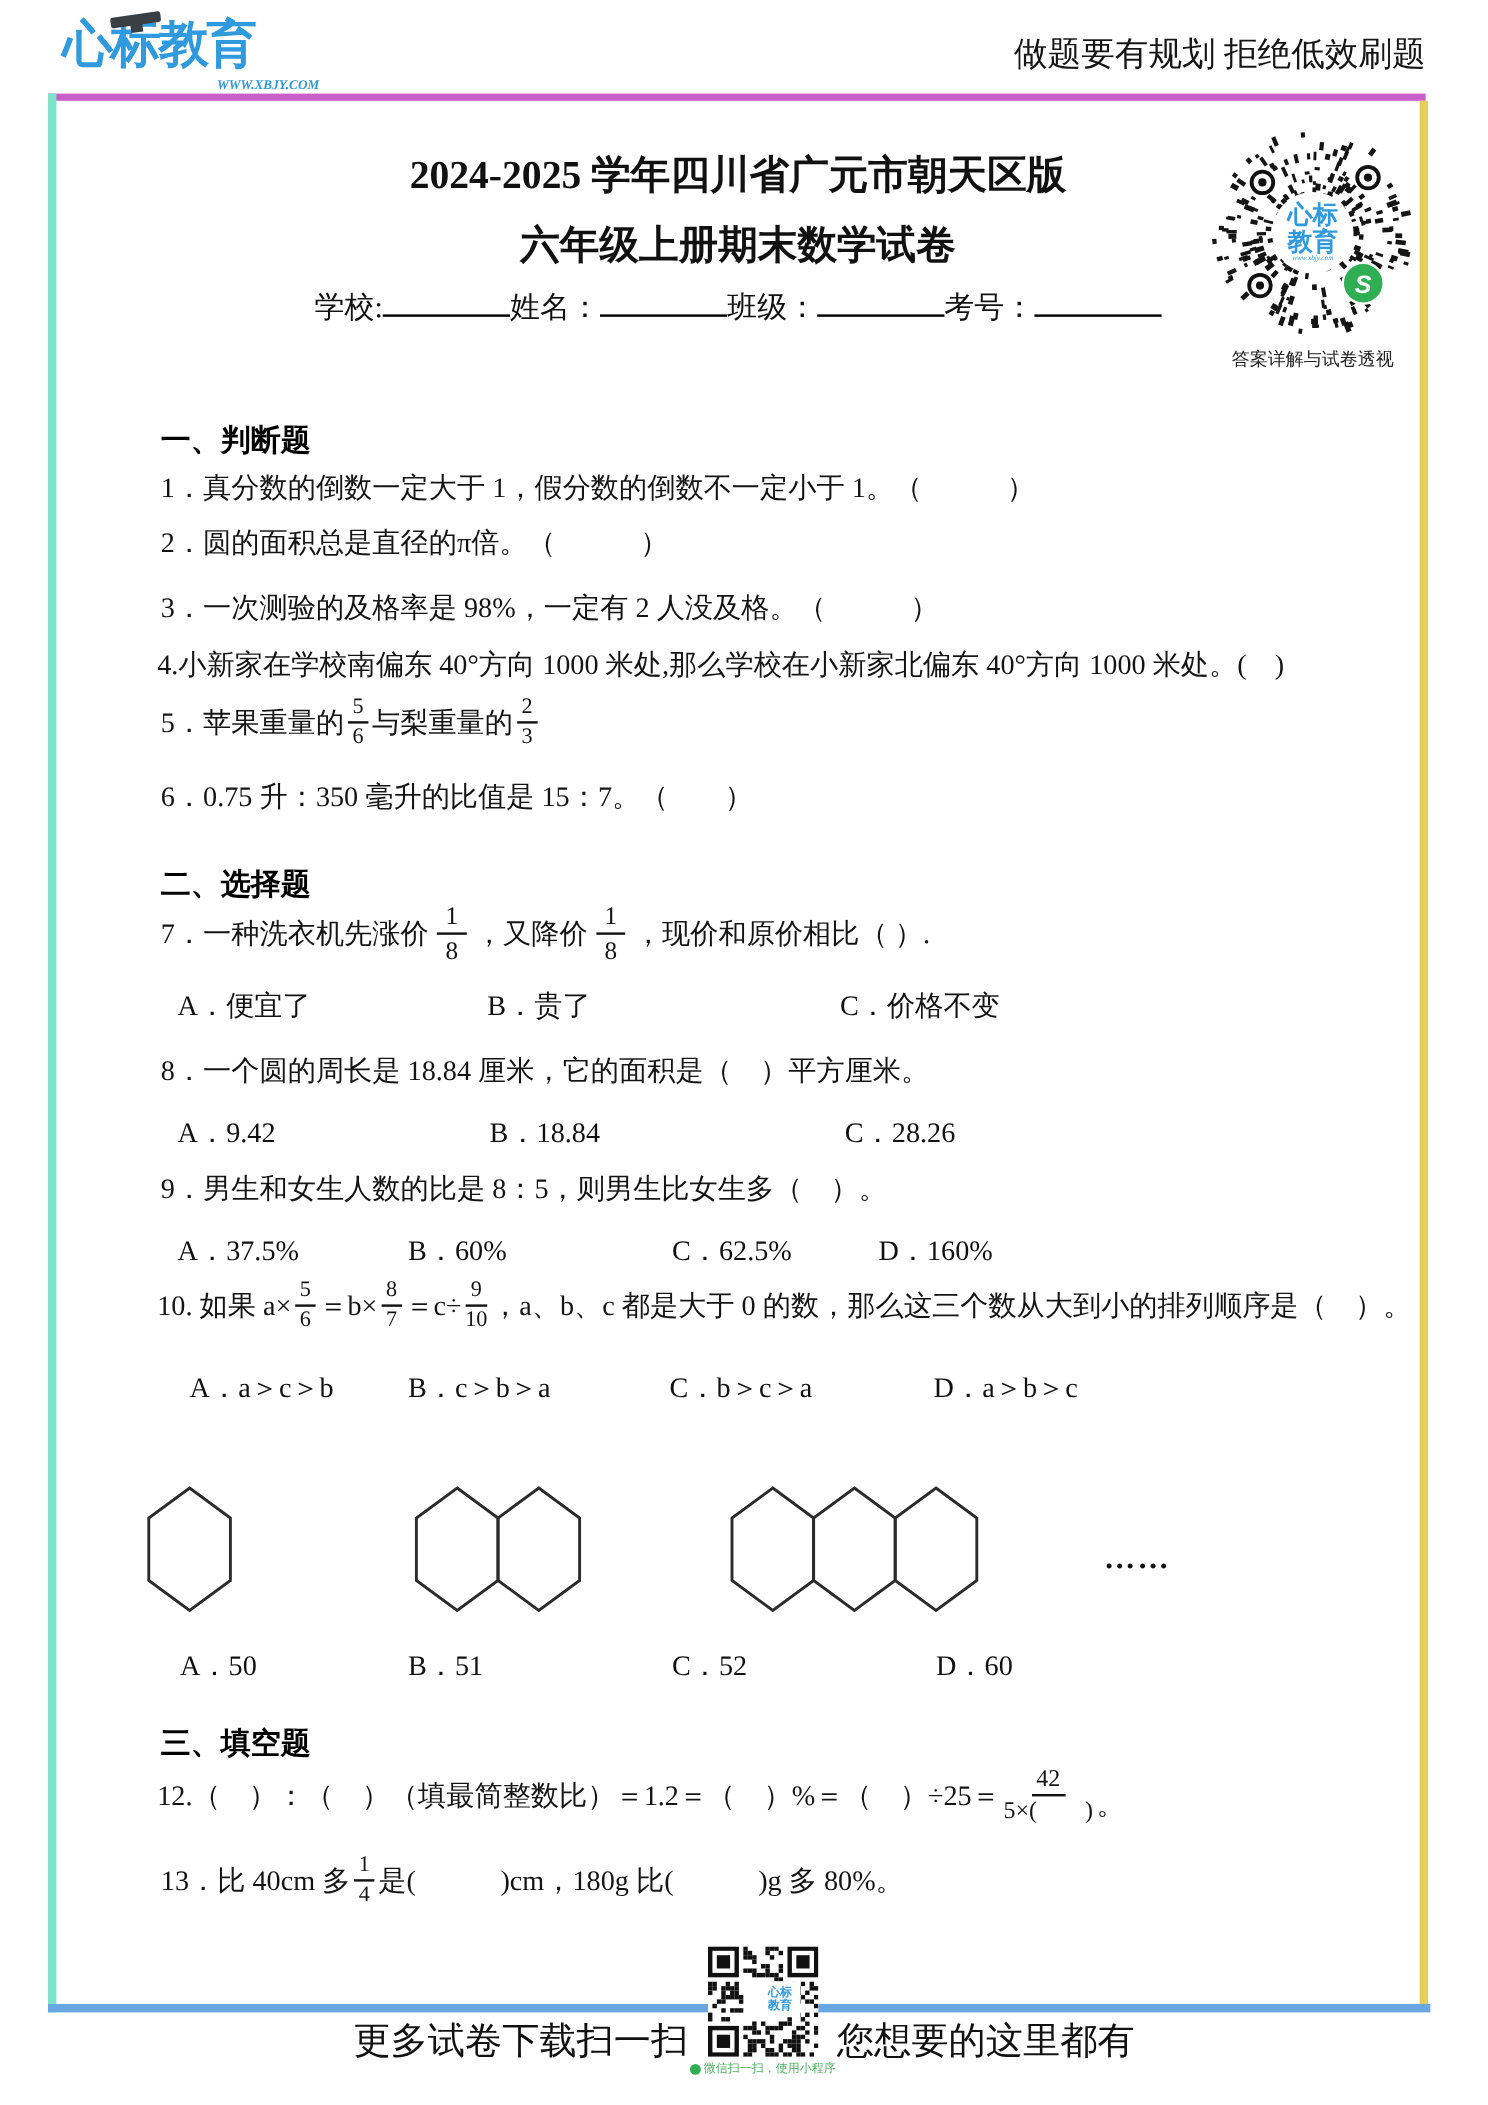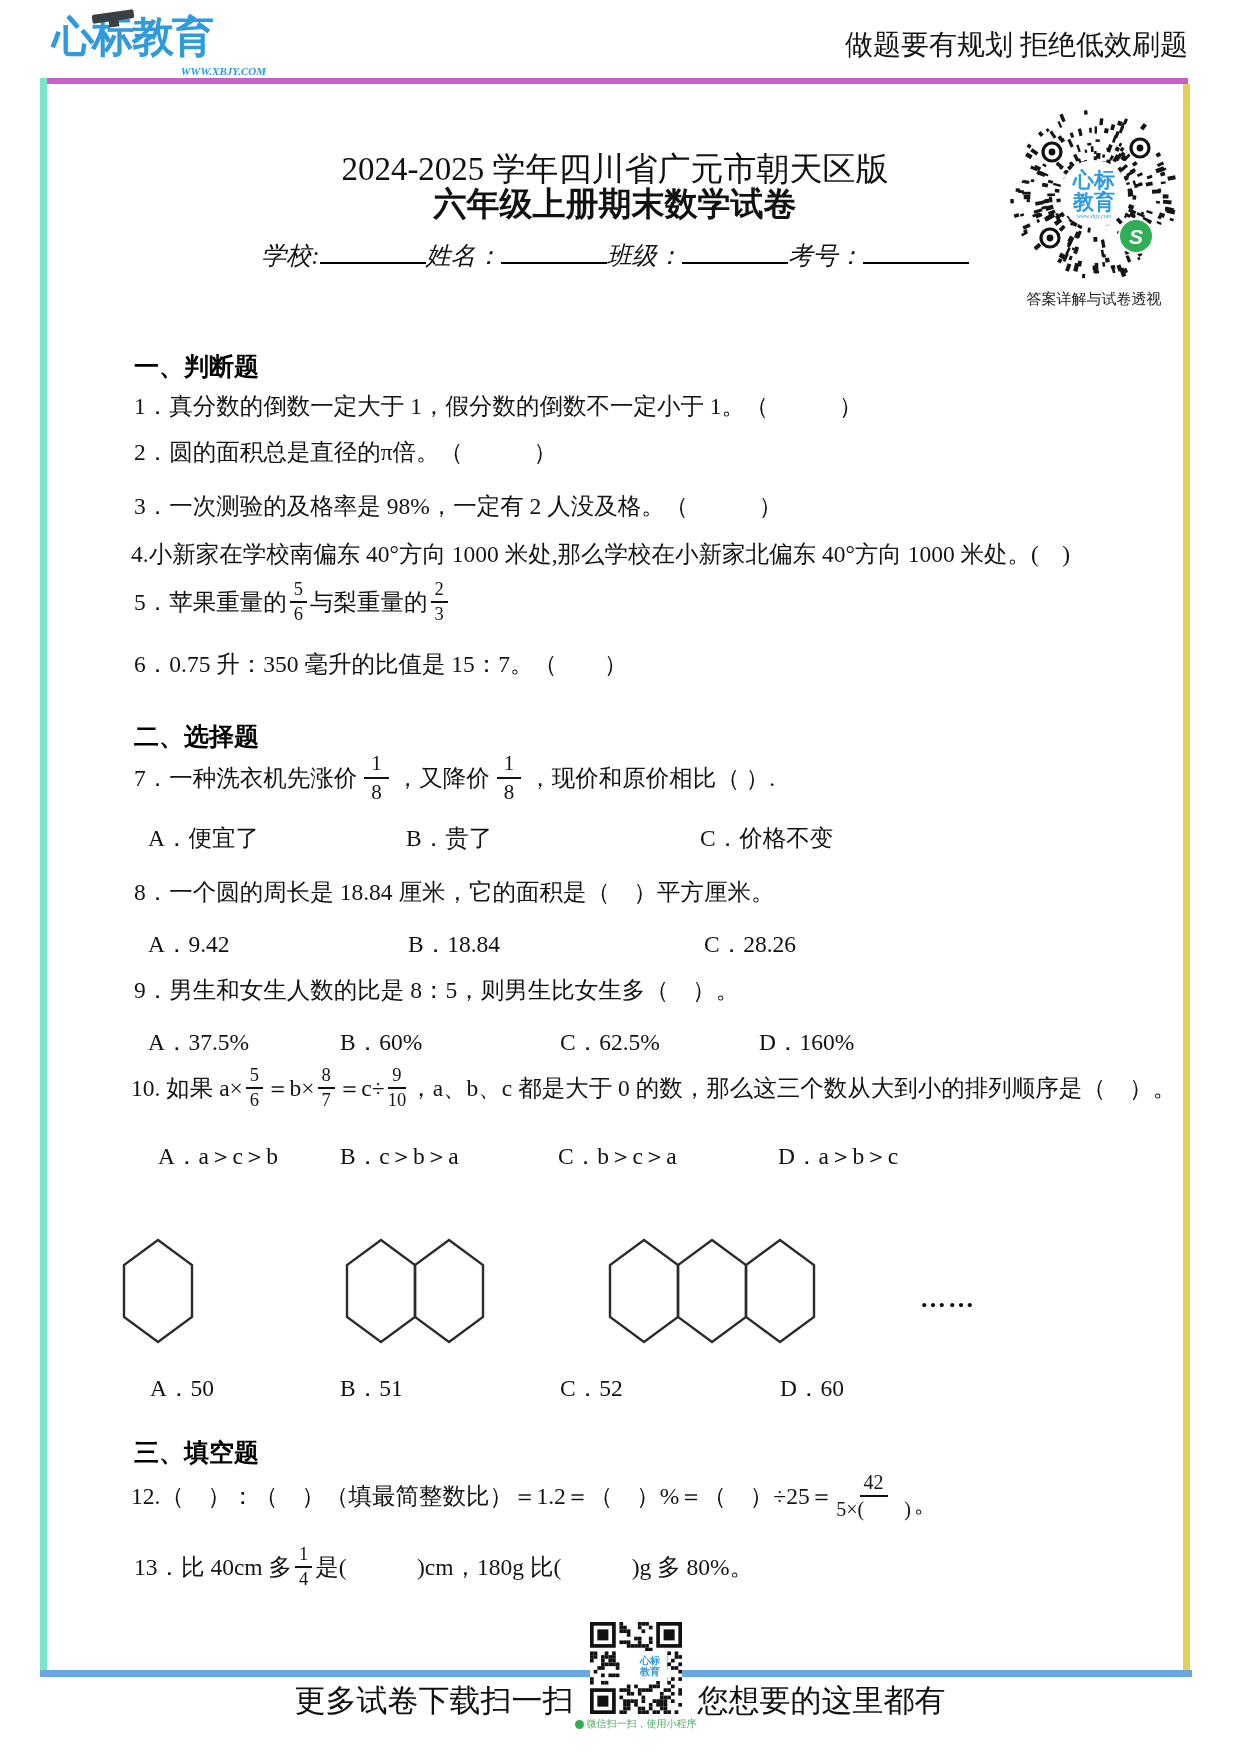--- a/index.html
+++ b/index.html
@@ -15,23 +15,23 @@
   .logo-text{font-family:"Liberation Sans","DejaVu Sans",sans-serif;font-weight:700;
              font-size:42px;letter-spacing:-2px;color:#2f9ade;line-height:1.1;}
   .cap{position:absolute;left:40px;top:-2px;width:42px;height:9px;background:#3a3f44;
        transform:rotate(-8deg);border-radius:2px;}
   .cap:after{content:"";position:absolute;left:16px;top:7px;width:10px;height:8px;background:#3a3f44;}
   .logo-url{position:absolute;right:6px;bottom:-1px;font-style:italic;font-weight:700;
             font-size:11px;color:#2f9ade;letter-spacing:0;}
   .slogan{position:absolute;right:52px;top:26px;font-size:28px;color:#151515;}
   
   .center-band{position:absolute;left:40px;width:1150px;text-align:center;white-space:nowrap;}
-  .t1{top:124px;font-size:33px;font-weight:400;margin-top:23px;}
+  .t1{top:124px;font-size:33px;font-weight:700;}
   .t2{top:182px;font-size:33px;font-weight:700;}
-  .info{top:238px;font-size:25px;font-style:italic;}
+  .info{top:238px;font-size:25px;}
   .blank{display:inline-block;width:106px;height:24px;border-bottom:2px solid #000;vertical-align:baseline;}
   
   .qr-circ{position:absolute;left:1006px;top:106px;width:176px;height:176px;}
   .qr-center{position:absolute;left:1006px;top:106px;width:176px;height:176px;display:flex;
              flex-direction:column;align-items:center;justify-content:center;pointer-events:none;}
   .qr-center .l1,.qr-center .l2{font-family:"Liberation Sans","DejaVu Sans",sans-serif;
              font-weight:700;font-size:21px;line-height:1.05;color:#2f9ade;}
   .qr-center .l3{font-size:6px;color:#2f9ade;font-style:italic;}
   .qr-cap{position:absolute;left:996px;top:290px;width:196px;text-align:center;font-size:15px;color:#222;}
   
@@ -390,21 +390,21 @@
   <div class="orow" style="top:928px">
     <span class="opt" style="left:148px">A．9.42</span>
     <span class="opt" style="left:408px">B．18.84</span>
     <span class="opt" style="left:704px">C．28.26</span>
   </div>
   <div class="row" style="top:974px">9．男生和女生人数的比是 8：5，则男生比女生多（　）。</div>
   <div class="orow" style="top:1026px">
     <span class="opt" style="left:148px">A．37.5%</span>
     <span class="opt" style="left:340px">B．60%</span>
     <span class="opt" style="left:560px">C．62.5%</span>
-    <span class="opt" style="left:759px">D．160%</span>
+    <span class="opt" style="left:732px">D．160%</span>
   </div>
   <div class="row frow" style="top:1066px;left:100px">
     <span>10. 如果 a×</span>
     <span class="fr">
         <span class="n">5</span>
         <span class="d">6</span>
       </span>
     <span>＝b×</span>
     <span class="fr">
         <span class="n">8</span>

